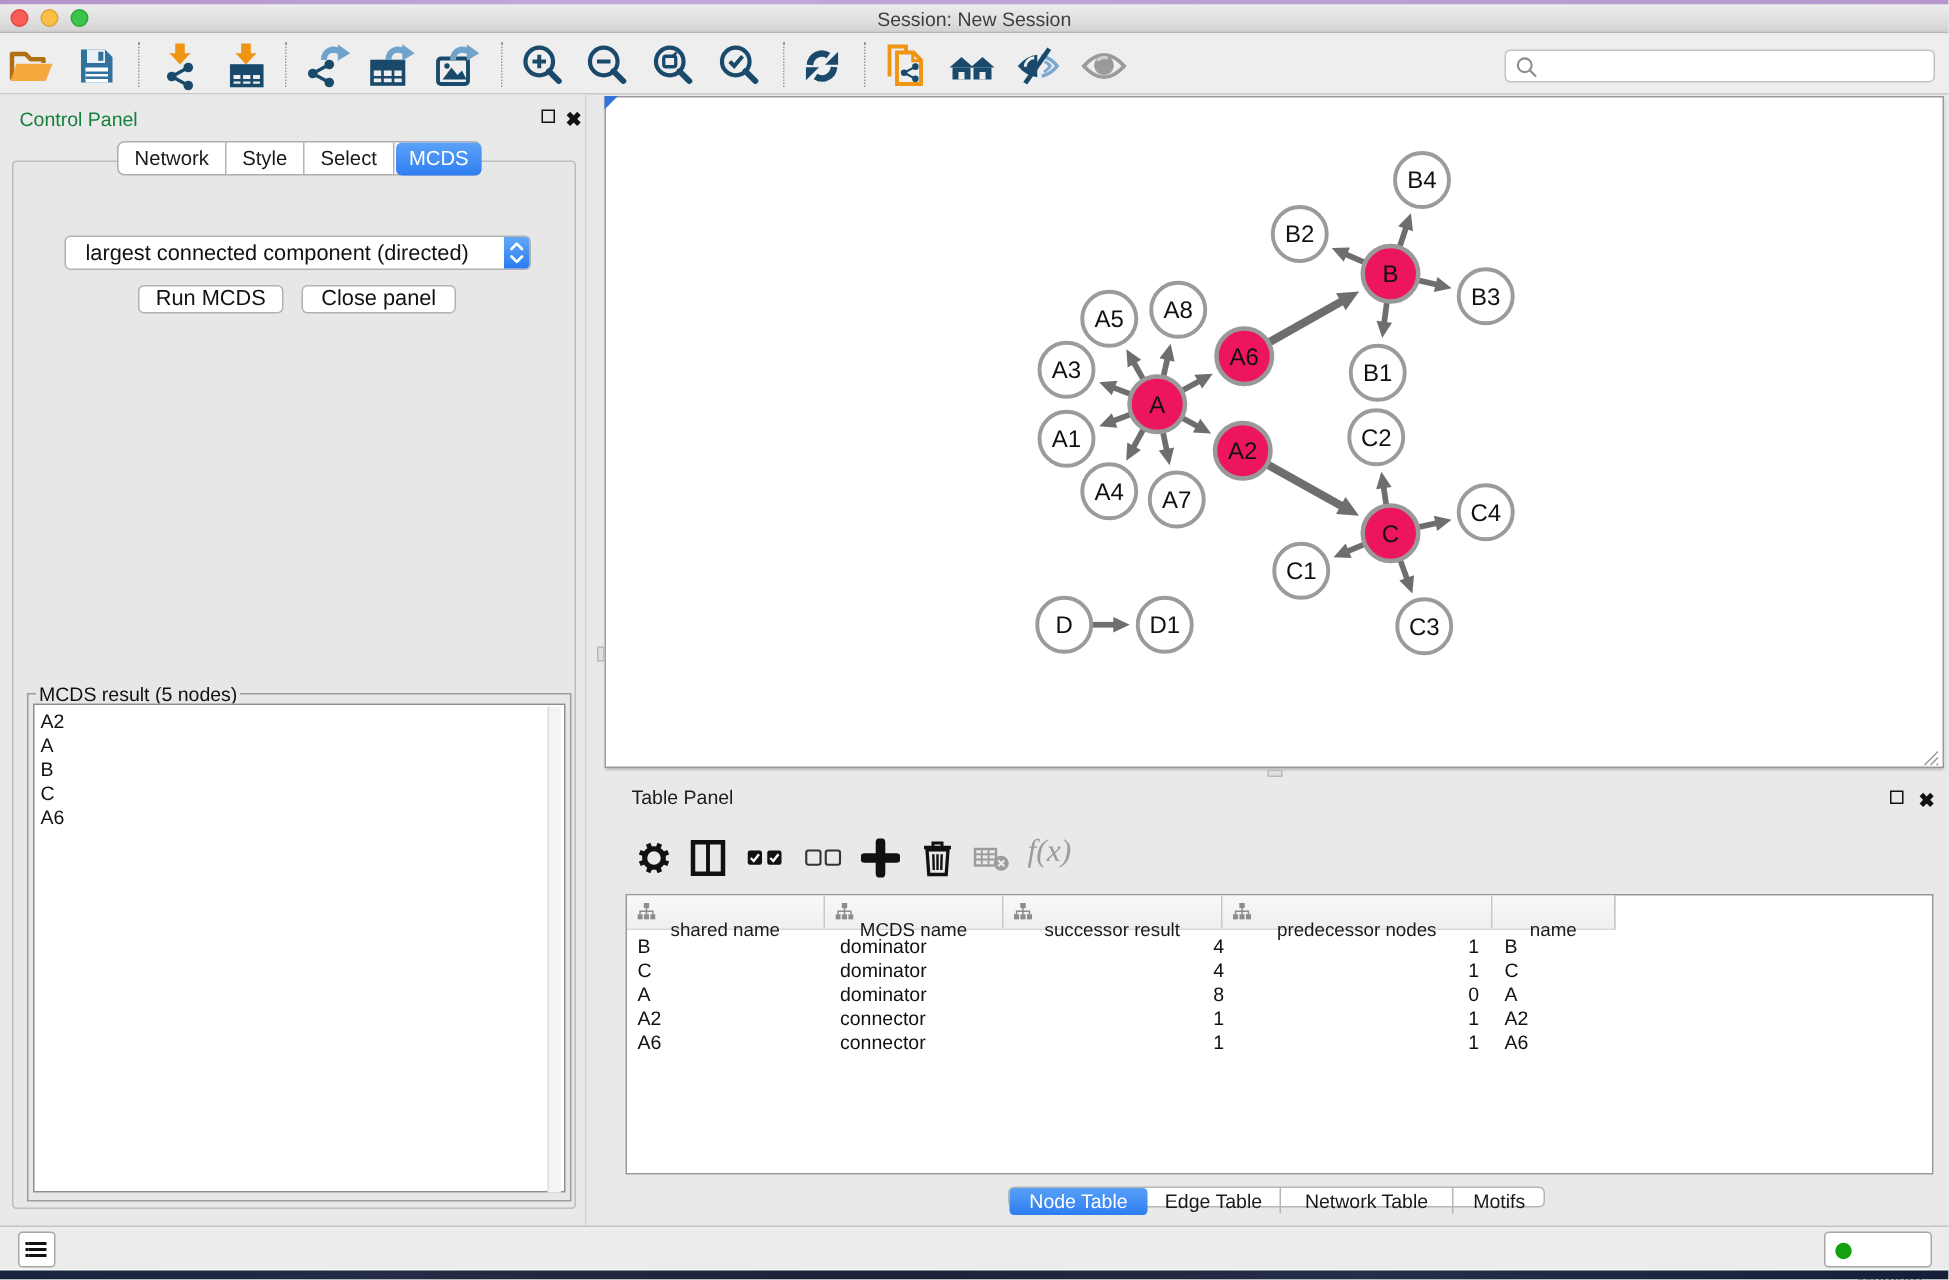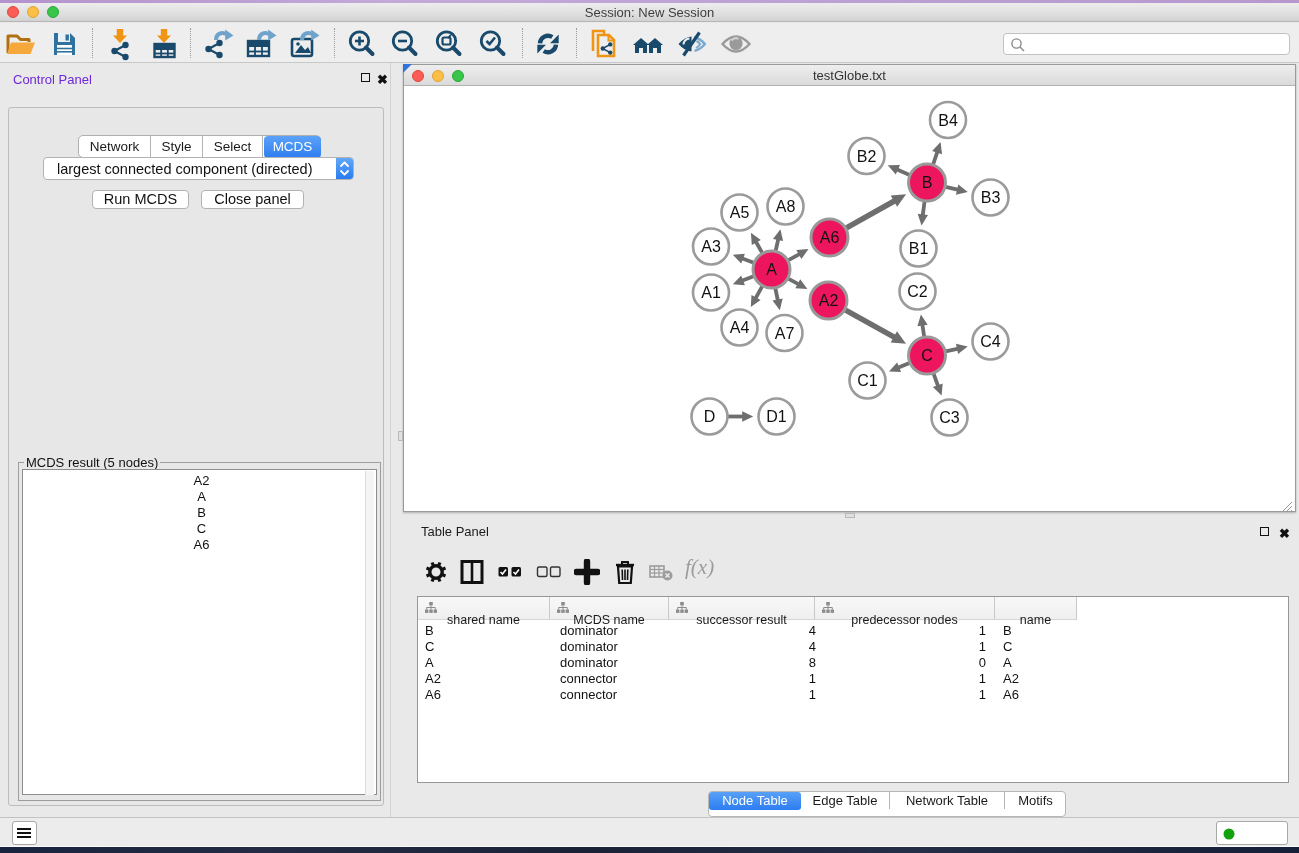--- a/index.html
+++ b/index.html
@@ -11,33 +11,33 @@
 .tl { position:absolute; width:12px; height:12px; border-radius:50%; top:2.5px; }
 #titlebar .t1 { left:7px;  background:#fa5d55; border:1px solid #e2463d; }
 #titlebar .t2 { left:27px; background:#fbbf45; border:1px solid #e0a433; }
 #titlebar .t3 { left:47px; background:#39c54a; border:1px solid #2aa83b; }
 #title-text { left:0; top:5px; width:1299px; text-align:center; font-size:13px; color:#3e3e3e; }
 #toolbar { left:0; top:23px; width:1299px; height:40px; background:#eeeeee; border-bottom:1px solid #c8c8c8; }
 .sep { position:absolute; top:5px; height:30px; width:0; border-left:1px dotted #9a9a9a; }
 #searchbox { position:absolute; left:1003px; top:33px; width:287px; height:22px; background:#fff; border:1px solid #c2c2c2; border-radius:4px; }
 
 #cpanel { left:0; top:63px; width:391px; height:754px; background:#e9e9e9; border-right:1px solid #d2d2d2; }
-#cpanel-title { position:absolute; left:13px; top:9px; font-size:13px; color:#6d28d9; }
+#cpanel-title { position:absolute; left:13px; top:9px; font-size:13px; color:#15803d; }
 .winbtn-sq { position:absolute; width:9px; height:9px; border:1.5px solid #111; }
 .winbtn-x { position:absolute; font-size:13px; font-weight:bold; color:#111; line-height:10px; }
-#tabs { position:absolute; left:78px; top:31px; width:243px; height:23px; background:#fff; border:1px solid #aeaeae; border-radius:5px;margin-top:41px; }
+#tabs { position:absolute; left:78px; top:31px; width:243px; height:23px; background:#fff; border:1px solid #aeaeae; border-radius:5px; }
 .tabseg { position:absolute; top:0; height:21px; font-size:13.5px; color:#1a1a1a; text-align:center; line-height:21px; border-right:1px solid #b4b4b4; }
 #tab-mcds { background:linear-gradient(#5ba2f7,#2e7ef1); color:#fff; border-radius:4px; border:none; }
 #cp-inner { position:absolute; left:8px; top:44px; width:376px; height:699px; background:#e7e7e7; border:1px solid #bdbdbd; border-radius:3px; }
 #opt-label { position:absolute; left:0; top:72px; width:394px; text-align:center; font-size:14.5px; color:#111; }
 #opt-select { position:absolute; left:43px; top:94px; width:311px; height:23px; background:#fff; border:1px solid #b2b2b2; border-radius:4px;padding-left:40px; }
 #opt-select .txt { position:absolute; left:13px; top:3px; font-size:14.5px; color:#111; }
 #opt-stepper { position:absolute; right:0px; top:0px; width:17px; height:21px; border-radius:0 3px 3px 0; background:linear-gradient(#62a8f8,#2a7bf0); }
 .btn { position:absolute; top:127px; height:19px; background:#fff; border:1px solid #b2b2b2; border-radius:4px; font-size:14.5px; color:#111; text-align:center; line-height:17px; }
-#fieldset { position:absolute; left:18px; top:399px; width:363px; height:339px; border:1px solid #9d9d9d;text-align:center; }
+#fieldset { position:absolute; left:18px; top:399px; width:363px; height:339px; border:1px solid #9d9d9d; }
 #fieldset-legend { position:absolute; left:5px; top:-8px; background:#e7e7e7; font-size:13px; color:#111; padding:0 2px; }
 #mcds-list { position:absolute; left:3px; top:6px; width:355px; height:326px; background:#fff; border:1px solid #8d8d8d; font-size:13px; color:#111; }
 #mcds-list { padding-top:3px; }
 #mcds-list .item { padding-left:4px; height:16px; line-height:16px; }
 #mcds-sb { position:absolute; right:2px; top:1px; width:9px; height:324px; background:#f4f4f4; border-left:1px solid #dcdcdc; }
 
 #netwin { left:403px; top:64px; width:893px; height:448px; background:#fff; border:1px solid #9a9a9a; box-shadow:0 1px 2px rgba(0,0,0,0.25); }
 #netwin-tb { position:absolute; left:0; top:0; width:891px; height:21px; background:linear-gradient(#eeeeee,#dadada); border-bottom:1px solid #b2b2b2; }
 #netwin-tb .t1 { left:8px; background:#fa5d55; border:1px solid #e2463d; top:5px; }
 #netwin-tb .t2 { left:28px; background:#fbbf45; border:1px solid #e0a433; top:5px; }
@@ -45,21 +45,21 @@
 #netwin-title { position:absolute; left:0; top:3px; width:891px; text-align:center; font-size:13px; color:#333; }
 #netwin-corner { position:absolute; left:-1px; top:-1px; width:0; height:0; border-top:9px solid #3373d9; border-right:9px solid transparent; }
 #grip { position:absolute; right:2px; bottom:2px; width:11px; height:11px; }
 
 #tpanel-title { left:421px; top:524px; font-size:13px; color:#1c1c1c; }
 #ttable { left:417px; top:596px; width:872px; height:187px; background:#fff; border:1px solid #979797; }
 #thead { position:absolute; left:0; top:0; width:659px; height:23px; background:linear-gradient(#f8f8f8,#efefef); border-bottom:1px solid #d6d6d6; border-right:1px solid #c6c6c6; }
 .hcell { position:absolute; top:0; height:22px; border-right:1px solid #c9c9c9; }
 .hcell .lbl { position:absolute; top:16px; width:100%; text-align:center; font-size:12.5px; color:#1a1a1a; }
 .trow { position:absolute; font-size:13px; color:#111; height:16px; line-height:16px; }
-#tabbar { left:672px; top:791px; width:358px; height:26px; background:#fff; border:1px solid #b6b6b6; border-radius:4px;margin-left:36px; }
+#tabbar { left:672px; top:791px; width:358px; height:14px; background:#fff; border:1px solid #b6b6b6; border-radius:4px; }
 .tbseg { position:absolute; top:0; height:17px; text-align:center; font-size:13px; color:#1a1a1a; line-height:17px; border-right:1px solid #b6b6b6; }
 #tb-node { background:linear-gradient(#58a0f7,#2d7df1); color:#fff; border-radius:3px; border:none; }
 
 #statusbar { left:0; top:817px; width:1299px; height:30px; background:#ececec; border-top:1px solid #c3c3c3; }
 #wp-bottom { left:0; top:847px; width:1299px; height:6px; background:linear-gradient(90deg,#18233d,#232c44 20%,#1a2238 45%,#252e47 70%,#161f38); }
 .sbtn { position:absolute; background:#fff; border:1px solid #a8a8a8; border-radius:3px; }
 </style>
 </head>
 <body>
 <div class="abs" id="wp-top"></div>
@@ -229,26 +229,20 @@
       <div class="item">A2</div>
         <div class="item">A</div>
         <div class="item">B</div>
         <div class="item">C</div>
         <div class="item">A6</div>
       <div id="mcds-sb"></div>
     </div>
   </div>
 </div>
 <div class="abs" id="netwin">
-  <div id="netwin-tb">
-    <div class="tl t1"></div>
-      <div class="tl t2"></div>
-      <div class="tl t3"></div>
-    <div id="netwin-title">testGlobe.txt</div>
-  </div>
   <div id="netwin-corner"></div>
   <svg id="graph" style="position:absolute; left:0; top:21px;" width="891" height="425" viewBox="0 0 891 425" font-family="Liberation Sans, sans-serif">
   <line x1="358.2" y1="166.9" x2="350.9" y2="154.0" stroke="#6e6e6e" stroke-width="3.8"></line>
 <polygon points="346.9,146.8 356.8,153.9 347.8,159.0" fill="#6e6e6e"></polygon>
 <line x1="371.6" y1="165.0" x2="374.7" y2="151.3" stroke="#6e6e6e" stroke-width="3.8"></line>
 <polygon points="376.4,143.2 379.1,155.1 369.0,152.9" fill="#6e6e6e"></polygon>
 <line x1="349.7" y1="176.7" x2="336.5" y2="171.7" stroke="#6e6e6e" stroke-width="3.8"></line>
 <polygon points="328.8,168.8 340.9,167.8 337.2,177.5" fill="#6e6e6e"></polygon>
 <line x1="349.7" y1="190.3" x2="336.5" y2="195.3" stroke="#6e6e6e" stroke-width="3.8"></line>
 <polygon points="328.8,198.2 337.2,189.5 340.9,199.2" fill="#6e6e6e"></polygon>

